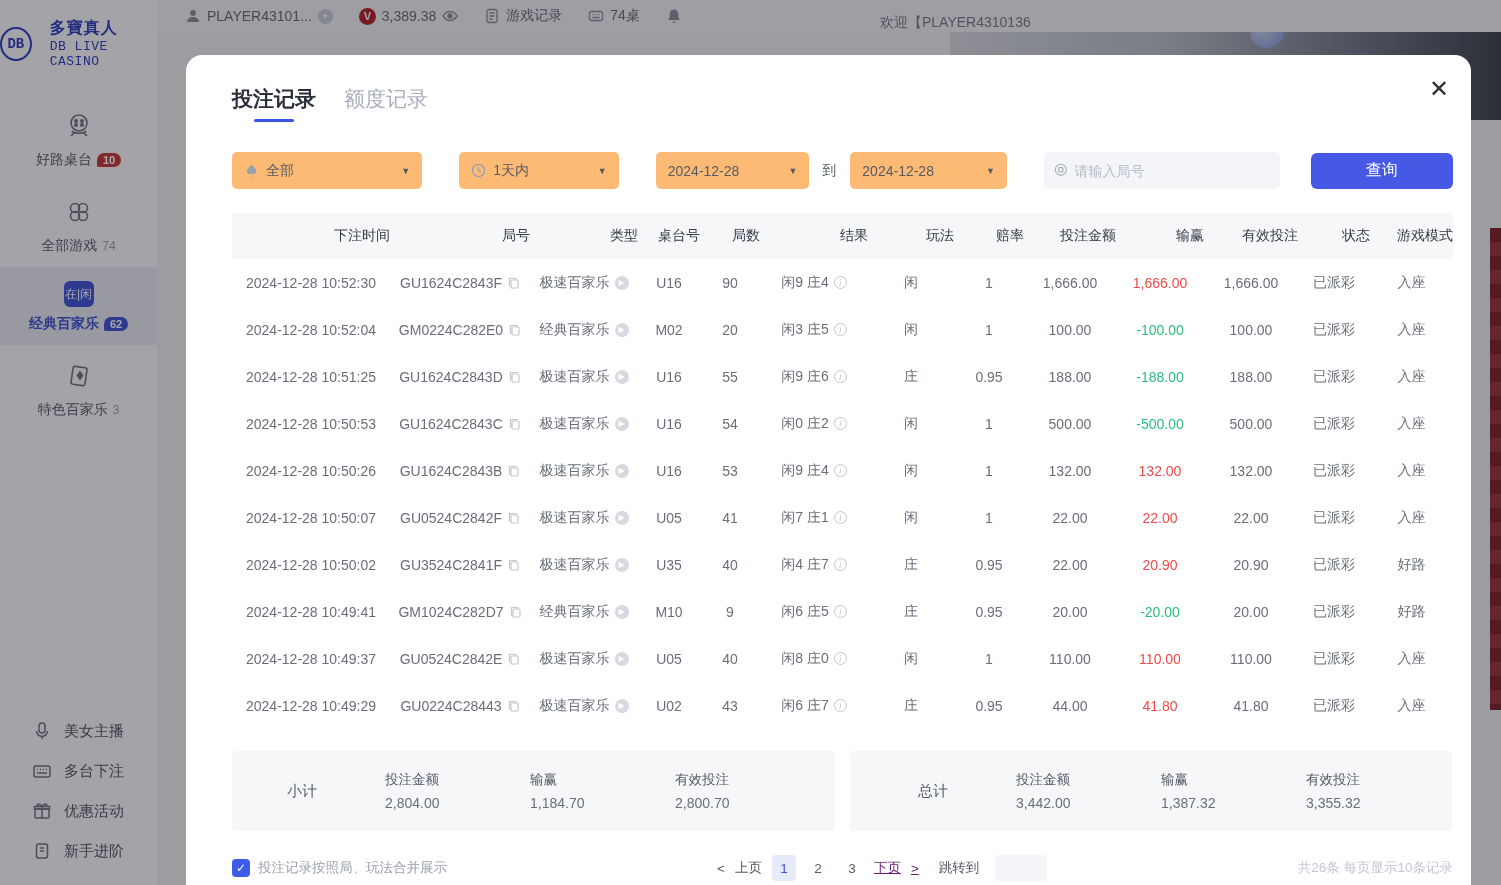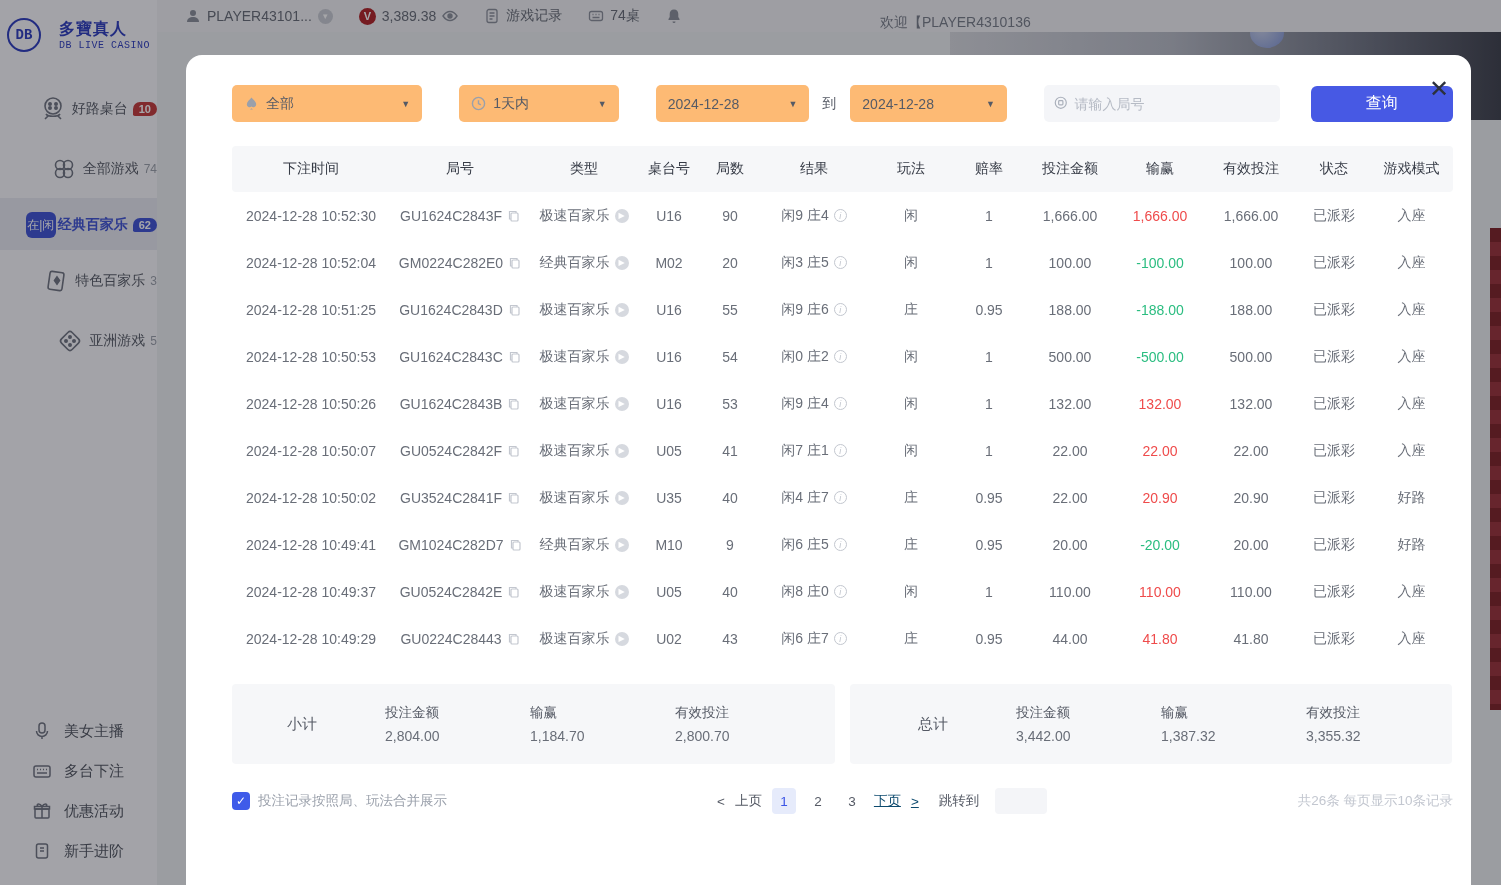--- a/index.html
+++ b/index.html
@@ -25,23 +25,23 @@
           display:inline-flex; align-items:center; justify-content:center; }
   .welcome { position:absolute; left:880px; top:14px; color:#777c88; font-size:14px; white-space:nowrap; }
 
   
   .sidebar { position:absolute; top:0; left:0; width:157px; height:885px; background:#fbfbfd;
              display:flex; flex-direction:column; align-items:center; }
   .brand { display:flex; align-items:center; gap:18px; margin:18px 0 26px 0;font-family:Liberation Mono, monospace; }
   .brand-mark { width:34px; height:34px; border-radius:50%; border:2px solid #2b3bbf; color:#2b3bbf;
                 display:flex; align-items:center; justify-content:center; font-weight:bold; font-size:14px; }
   .brand-name { color:#2b3bbf; font-weight:bold; font-size:16px; letter-spacing:1px; }
-  .brand-sub { color:#2b3bbf; font-size:10px; letter-spacing:.5px; }
+  .brand-sub { color:#2b3bbf; font-size:13px; letter-spacing:.5px; }
   .nav { width:100%; }
-  .nav-item { width:100%; padding:14px 0 12px; display:flex; flex-direction:row; align-items:center; gap:2px; cursor:pointer;justify-content:flex-end; }
+  .nav-item { width:100%; padding:14px 0 12px; display:flex; flex-direction:column; align-items:center; gap:8px; cursor:pointer; }
   .nav-item .ico { width:34px; height:34px; color:#6e7380; }
   .nav-item .row { display:flex; align-items:center; gap:5px; font-size:14px; color:#555a65; }
   .nav-item.active { background:#e8eaf2; }
   .nav-item.active .row { color:#3d52d5; font-weight:bold; }
   .badge-red { background:#c43838; color:#fff; font-size:11px; border-radius:8px 8px 8px 2px; padding:1px 6px; font-weight:bold; }
   .badge-blue { background:#3d52d5; color:#fff; font-size:11px; border-radius:8px 8px 8px 2px; padding:1px 6px; font-weight:bold; }
   .badge-plain { color:#9aa0aa; font-size:12px; }
   .tile-ico { width:30px; height:26px; background:#3d52d5; border-radius:6px; color:#fff; font-size:12px;
               display:flex; align-items:center; justify-content:center; }
   .side-links { margin-top:auto; margin-bottom:14px; width:100%; padding-left:32px; }
@@ -74,21 +74,21 @@
                 display:flex; align-items:center; padding:0 10px; }
   .search-box .ico { width:15px; height:15px; color:#aab0bb; margin-right:7px; }
   .search-box input { border:0; background:transparent; outline:none; font-size:14px; color:#444; width:100%; }
   .search-box input::placeholder { color:#b6bbc5; }
   .query-btn { width:144px; height:36px; margin-left:31px; background:#4759e4; color:#fff; border:0;
                border-radius:6px; font-size:16px; cursor:pointer; }
 
   
   :root { --cols: 158px 140px 108px 62px 60px 108px 86px 70px 92px 88px 94px 72px 1fr; }
   .thead { display:grid; grid-template-columns:var(--cols); height:46px; align-items:center;
-           background:#f6f7f9; border-radius:4px; font-size:14px; color:#363b46; text-align:center; }
+           background:#f6f7f9; border-radius:4px; font-size:14px; color:#363b46; text-align:right; }
   .tbody .trow { display:grid; grid-template-columns:var(--cols); height:47px; align-items:center;
                  font-size:14px; color:#696e78; text-align:center; }
   .cell { display:flex; align-items:center; justify-content:center; gap:5px; }
   .win-red, .red { color:#ef4b4b; }
   .loss-green, .green { color:#2bbd80; }
   .mini-ico { width:13px; height:13px; color:#c3c7cf; cursor:pointer; flex:none; }
   .play-ico { width:14px; height:14px; border-radius:50%; background:#d6d9df; color:#fff; font-size:8px;
               display:inline-flex; align-items:center; justify-content:center; cursor:pointer; flex:none; }
   .info-ico { width:13px; height:13px; border-radius:50%; border:1px solid #c3c7cf; color:#c3c7cf; font-size:9px;
               display:inline-flex; align-items:center; justify-content:center; cursor:pointer; font-style:italic; flex:none; }
@@ -106,21 +106,21 @@
   
   .mfooter { display:flex; align-items:center; margin-top:24px; font-size:13.5px; color:#9aa0ab; }
   .chk-wrap { display:flex; align-items:center; gap:8px; width:390px; }
   .checkbox { width:18px; height:18px; border-radius:4px; background:#3f5be9; color:#fff; font-size:12px;
               display:flex; align-items:center; justify-content:center; cursor:pointer; }
   .pager { display:flex; align-items:center; gap:10px; margin-left:95px; color:#555a65; }
   .pg-arrow { cursor:pointer; }
   .pg-btn { min-width:24px; height:26px; border-radius:4px; display:flex; align-items:center; justify-content:center;
             cursor:pointer; padding:0 4px; }
   .pg-btn.active { background:#e6ebfb; color:#3b55e6; }
-  .pg-next { color:#0c4a6e; cursor:pointer;text-decoration:underline; }
+  .pg-next { color:#701a75; cursor:pointer;text-decoration:underline; }
   .jump-lbl { margin-left:10px; }
   .jump-input { width:52px; height:26px; border:0; background:#f4f5f8; border-radius:4px; outline:none;
                 margin-left:6px; text-align:center; font-size:13px; color:#555; }
   .total-info { margin-left:auto; color:#c3c7d0; font-size:13.5px; }
 </style>
 </head>
 <body>
 
 <div class="page">
   <div class="banner">
@@ -229,35 +229,20 @@
         <svg viewBox="0 0 34 34" fill="none" stroke="currentColor" stroke-width="1.6">
             <rect x="10" y="8" width="14" height="18" rx="2" transform="rotate(8 17 17)"></rect>
             <path d="M18 13l2.5 3.5L18 20l-2.5-3.5z" fill="currentColor"></path>
           </svg>
       </span>
       <span class="row">
         <span>特色百家乐</span>
         <span class="badge-plain">3</span>
       </span>
     </div>
-    <div class="nav-item">
-      <span class="ico">
-        <svg viewBox="0 0 34 34" fill="none" stroke="currentColor" stroke-width="1.6">
-            <rect x="9.5" y="9.5" width="15" height="15" rx="3" transform="rotate(45 17 17)"></rect>
-            <circle cx="17" cy="13" r="1.2" fill="currentColor"></circle>
-            <circle cx="13" cy="17" r="1.2" fill="currentColor"></circle>
-            <circle cx="21" cy="17" r="1.2" fill="currentColor"></circle>
-            <circle cx="17" cy="21" r="1.2" fill="currentColor"></circle>
-          </svg>
-      </span>
-      <span class="row">
-        <span>亚洲游戏</span>
-        <span class="badge-plain">5</span>
-      </span>
-    </div>
   </div>
 
   <div class="side-links">
     <div class="side-link">
       <span class="ico">
         <svg viewBox="0 0 20 20" fill="none" stroke="currentColor" stroke-width="1.5">
             <rect x="7" y="2" width="6" height="10" rx="3"></rect>
             <path d="M4.5 10a5.5 5.5 0 0 0 11 0M10 15.5V18"></path>
           </svg>
       </span>
@@ -291,20 +276,24 @@
       <span>新手进阶</span>
     </div>
   </div>
 </div>
 
 <div class="overlay"></div>
 
 <div class="modal">
   <span class="close-x">✕</span>
 
+  <div class="tabs">
+    <span class="tab active">投注记录</span>
+    <span class="tab">额度记录</span>
+  </div>
 
   <div class="filters">
     <div class="sel s1">
       <span class="ico">
         <svg viewBox="0 0 16 16" fill="currentColor">
             <path d="M8 1.5C6 4 3 6 3 9a3 3 0 0 0 5 2.2V13l-1.5 1.5h3L8 13v-1.8A3 3 0 0 0 13 9c0-3-3-5-5-7.5z"></path>
           </svg>
       </span>
       <span>全部</span>
       <span class="caret">▼</span>

